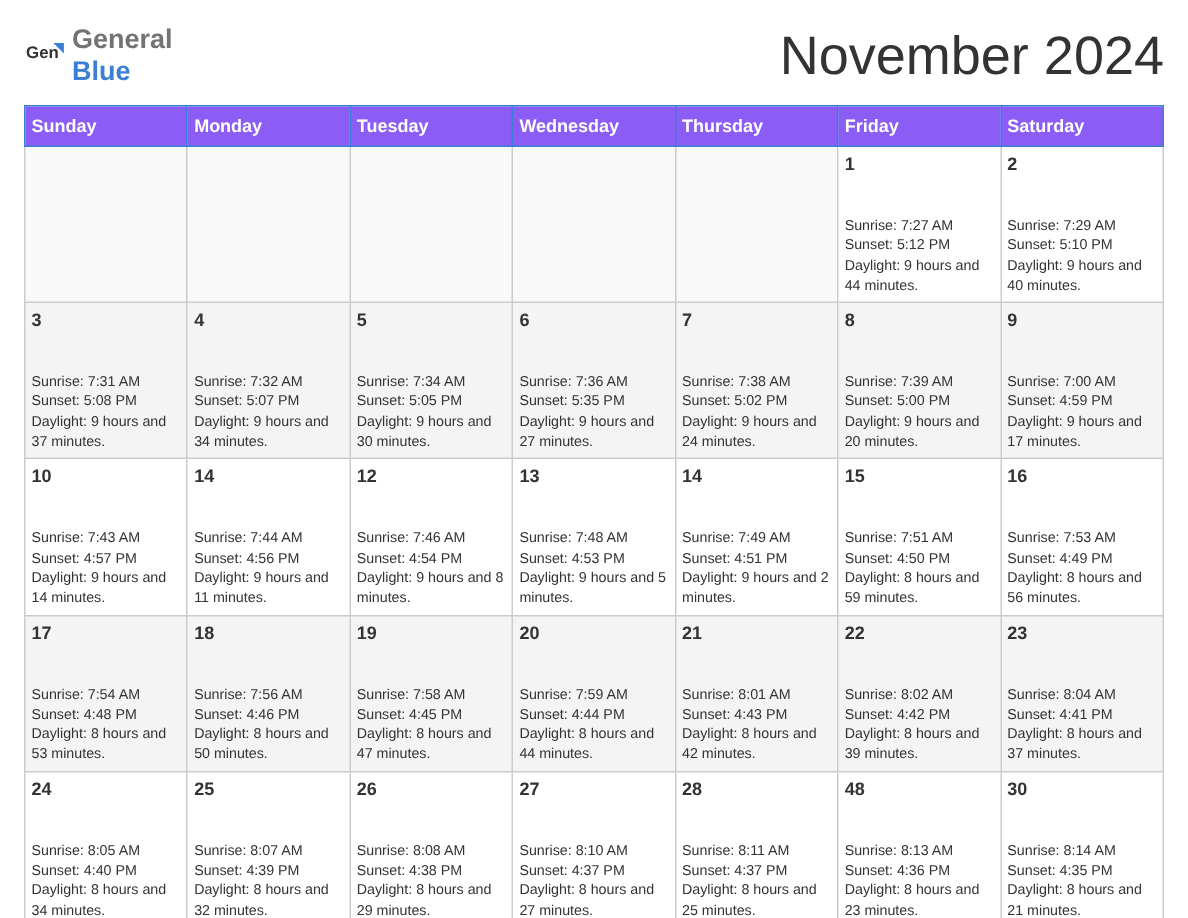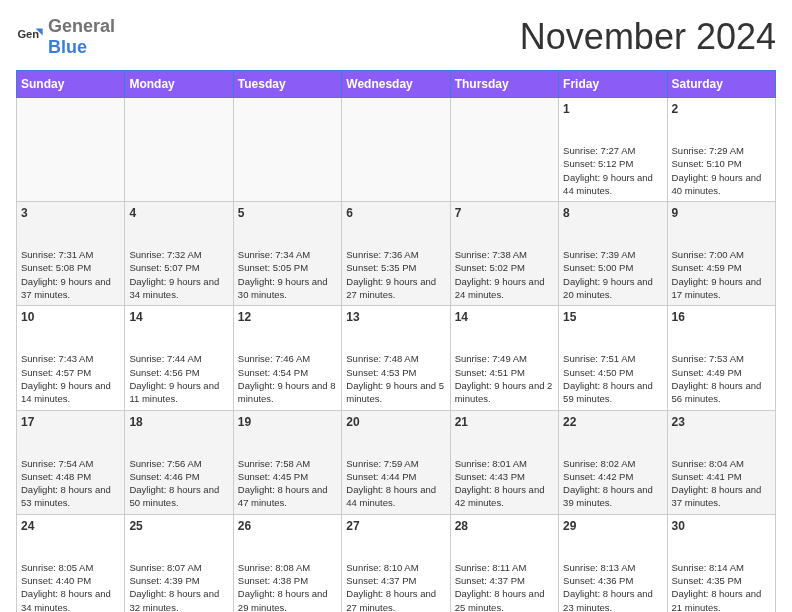--- a/index.html
+++ b/index.html
@@ -297,21 +297,21 @@
 Sunset: 4:37 PM
 Daylight: 8 hours and 27 minutes.</div>
         </td>
         <td>
           <span class="day-number">28</span>
           <div class="day-info" style="white-space: pre-line;">Sunrise: 8:11 AM
 Sunset: 4:37 PM
 Daylight: 8 hours and 25 minutes.</div>
         </td>
         <td>
-          <span class="day-number">29</span>
+          <span class="day-number">48</span>
           <div class="day-info" style="white-space: pre-line;">Sunrise: 8:13 AM
 Sunset: 4:36 PM
 Daylight: 8 hours and 23 minutes.</div>
         </td>
         <td>
           <span class="day-number">30</span>
           <div class="day-info" style="white-space: pre-line;">Sunrise: 8:14 AM
 Sunset: 4:35 PM
 Daylight: 8 hours and 21 minutes.</div>
         </td>

